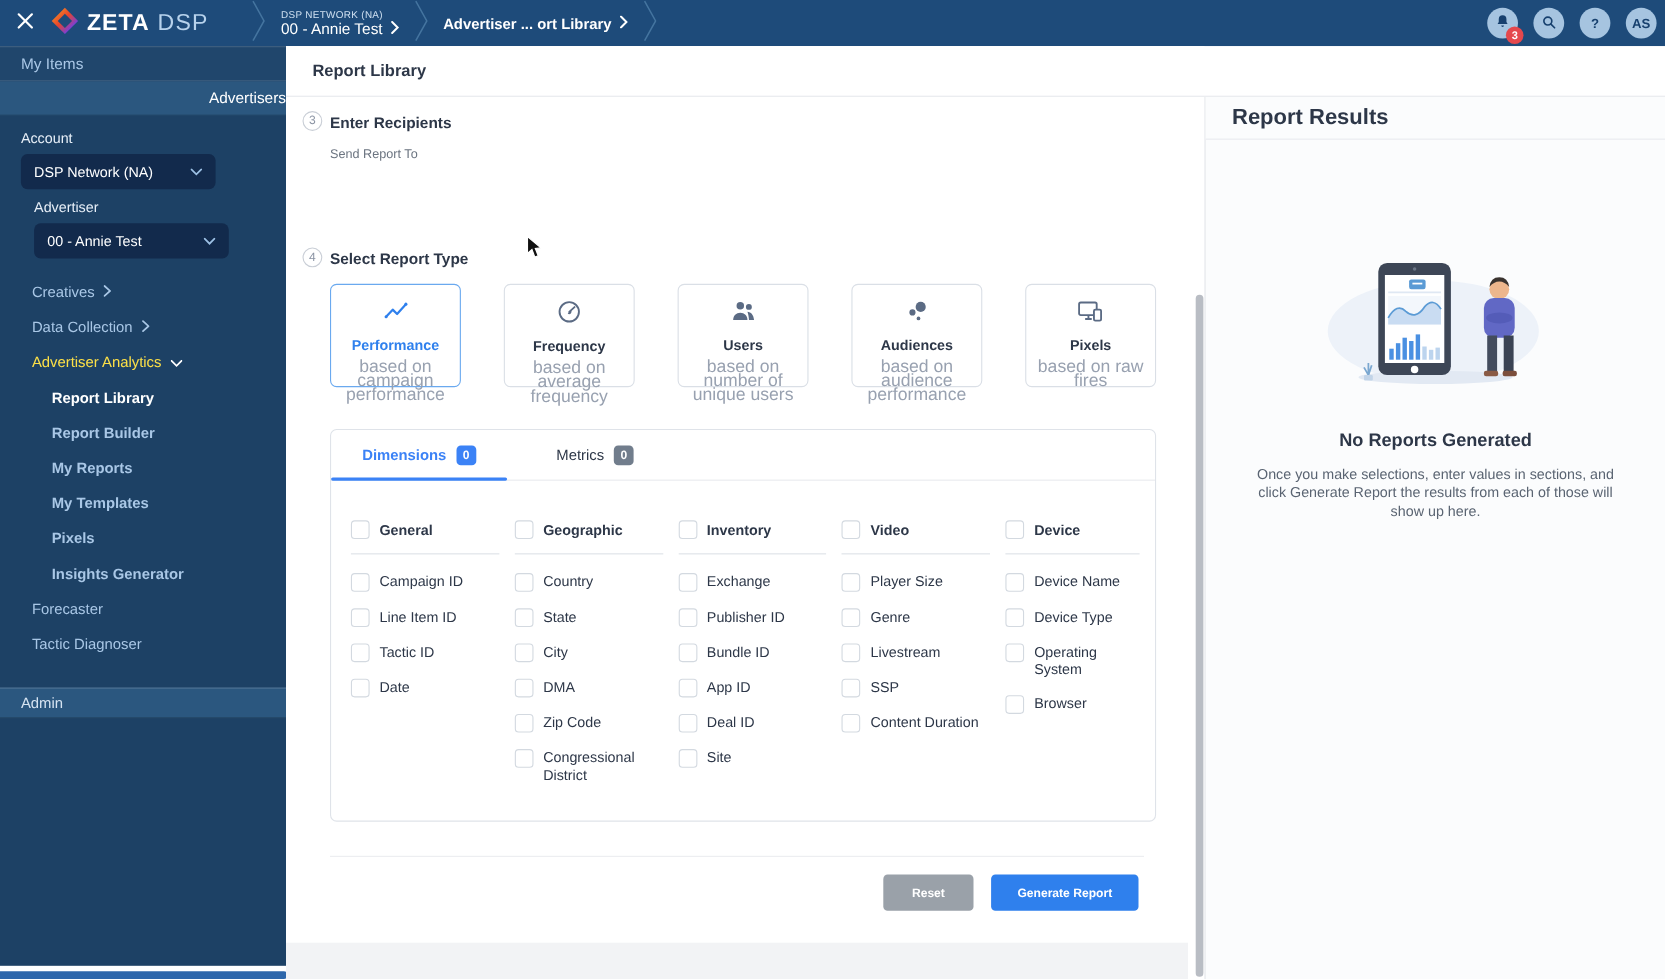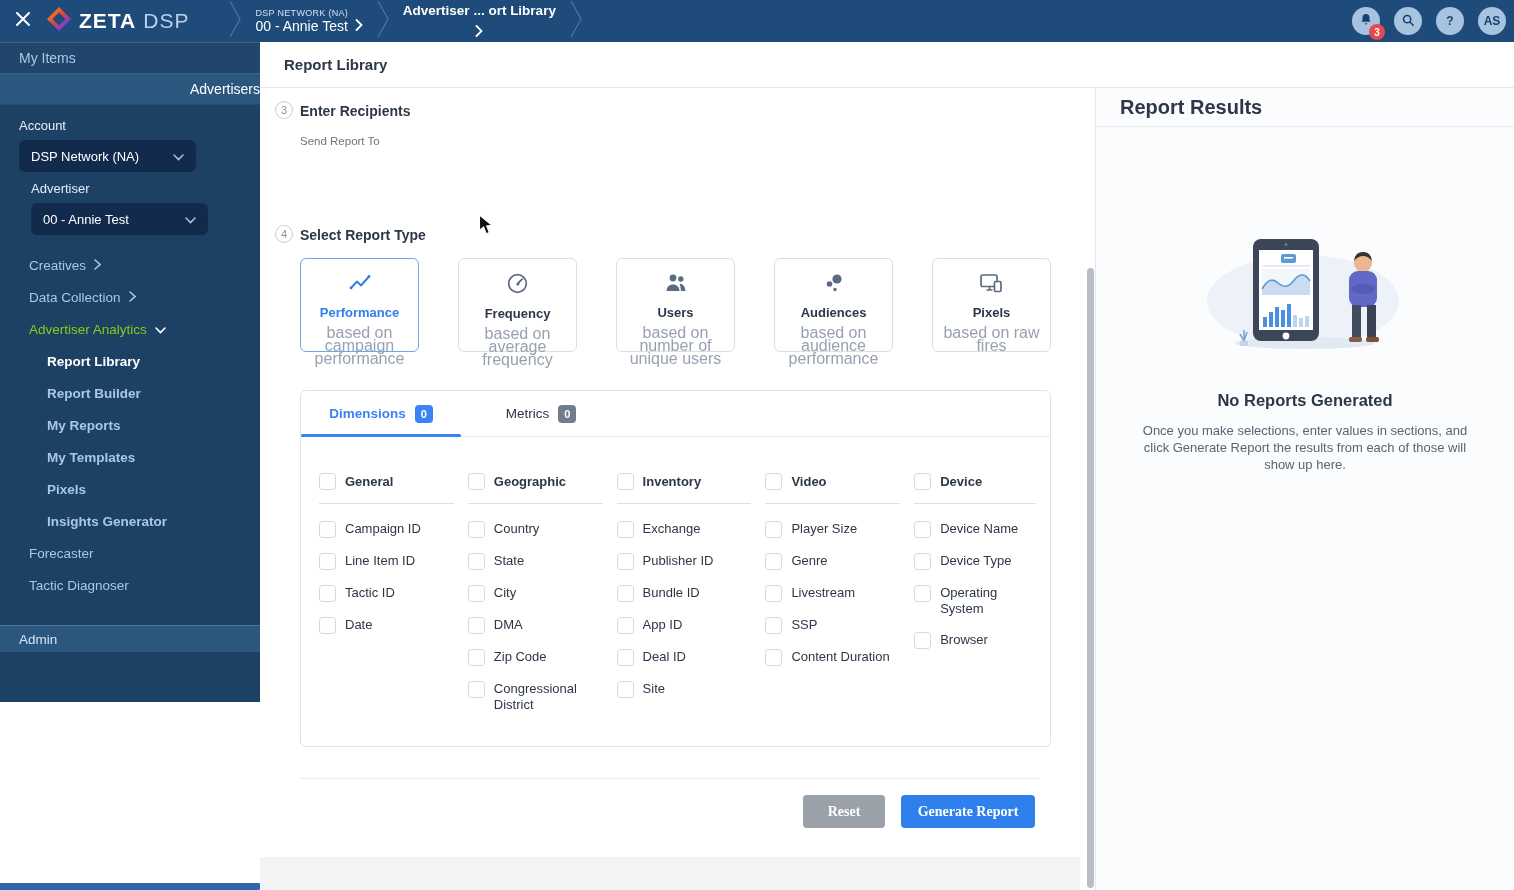--- a/index.html
+++ b/index.html
@@ -11,38 +11,38 @@
   .topbar { position:absolute; left:0; top:0; width:1514px; height:42px; background:#1e4b7a; display:flex; align-items:center; }
   .close-btn { width:46px; height:42px; display:flex; align-items:center; justify-content:center; cursor:pointer; }
   .brand { display:flex; align-items:center; gap:7px; margin-right:26px; cursor:pointer; }
   .brand-zeta { color:#fff; font-weight:bold; font-size:21px; letter-spacing:1px; }
   .brand-dsp { color:#b7d2ec; font-size:21px; letter-spacing:1px; }
   .crumbs { display:flex; align-items:center; height:42px; }
   .crumb-sep { margin:0 14px; }
   .crumb1 { display:flex; flex-direction:column; justify-content:center; cursor:pointer; }
   .crumb1-small { color:#cfe0f1; font-size:9px; letter-spacing:.3px; }
   .crumb1-main { color:#fff; font-size:14px; display:flex; align-items:center; gap:7px; }
-  .crumb2 { color:#fff; font-size:13.5px; font-weight:bold; display:flex; align-items:center; gap:7px; cursor:pointer;flex-direction:column; }
+  .crumb2 { color:#fff; font-size:13.5px; font-weight:bold; display:flex; align-items:center; gap:7px; cursor:pointer; }
   .top-actions { position:absolute; right:8px; top:7px; display:flex; gap:14px; }
   .tb-circle { position:relative; width:28px; height:28px; border-radius:50%; background:#a6c4e0; display:flex; align-items:center; justify-content:center; cursor:pointer; color:#17406e; font-weight:bold; font-size:12px; }
   .tb-badge { position:absolute; right:-5px; bottom:-5px; width:16px; height:16px; border-radius:50%; background:#e5484d; color:#fff; font-size:10px; font-weight:bold; display:flex; align-items:center; justify-content:center; }
 
   
-  .sidebar { position:absolute; left:0; top:42px; width:260px; height:660px; background:#1d4165; }
+  .sidebar { position:absolute; left:0; top:42px; width:260px; height:836px; background:#1d4165; }
   .side-row { height:32px; display:flex; align-items:center; padding-left:19px; font-size:14px; cursor:pointer; }
   .row-myitems { color:#a9c7e6; border-top:1px solid rgba(255,255,255,.14); border-bottom:1px solid rgba(255,255,255,.14); background:#20466c; }
   .row-advertisers { color:#fff; background:#2b577f; height:31px; border-bottom:1px solid rgba(0,0,0,.15);justify-content:flex-end; }
   .acct-block { position:absolute; left:0; top:76px; width:260px; }
   .acct-label { color:#e7eff8; font-size:13px; padding-left:19px; margin-bottom:7px; }
   .dd { margin-left:19px; width:177px; height:32px; background:#122a4c; border-radius:6px; display:flex; align-items:center; justify-content:space-between; padding:0 12px; cursor:pointer; }
   .dd-text { color:#fff; font-size:13px; }
   .adv-block { position:absolute; left:12px; top:139px; width:248px; }
   .side-nav { position:absolute; left:0; top:207px; width:260px; }
   .nav-link { height:32px; display:flex; align-items:center; gap:8px; padding-left:29px; color:#a9c7e6; font-size:13.5px; cursor:pointer; }
-  .nav-link.white { color:#84cc16; }
+  .nav-link.white { color:#fde047; }
   .nav-link.sub { padding-left:47px;font-weight:bold; }
   .nav-link.active { color:#fff; font-weight:bold; }
   .row-admin { position:absolute; left:0; top:583px; width:260px; height:28px; display:flex; align-items:center; padding-left:19px; font-size:13.5px; color:#d6e4f2; background:#2b577f; border-top:1px solid rgba(255,255,255,.18); border-bottom:1px solid rgba(0,0,0,.2); cursor:pointer; }
   .hscroll-thumb { position:absolute; left:0; top:841px; width:261px; height:7px; background:#2e67ab; border-radius:0 3px 3px 0; cursor:pointer; }
 
   
   .main { position:absolute; left:260px; top:42px; width:835px; height:848px; background:#fff; }
   .page-header { position:absolute; left:0; top:0; width:1254px; height:46px; background:#fff; border-bottom:1px solid #e7e9ed; z-index:2; }
   .page-title { line-height:46px; padding-left:24px; font-size:15px; font-weight:bold; color:#2d3748; }
   .step-circle { position:absolute; width:18px; height:18px; border-radius:50%; border:1px solid #c9ced6; color:#8a93a3; font-size:11px; display:flex; align-items:center; justify-content:center; background:#fff; }
@@ -67,21 +67,21 @@
   .dim-grid { display:flex; padding:36px 0 0 18px; }
   .dim-col { width:149px; }
   .dim-col.narrow { width:136px; }
   .dim-head { display:flex; align-items:center; gap:9px; font-size:13px; font-weight:bold; color:#2d3748; padding-bottom:13px; border-bottom:1px solid #dde1e7; margin-bottom:17px; margin-right:14px; }
   .dim-item { display:flex; align-items:flex-start; gap:9px; margin-bottom:15px; font-size:13px; color:#2d3748; line-height:16px; }
   .dim-item .lbl { max-width:112px; }
   .dim-col.narrow .lbl { max-width:88px; }
   .cb { appearance:none; -webkit-appearance:none; width:17px; height:17px; border:1px solid #d3d9e0; border-radius:3.5px; background:#fff; flex:none; margin:0; cursor:pointer; }
 
   .footer-divider { position:absolute; left:40px; top:736px; width:740px; height:1px; background:#ebedf0; }
-  .btn { position:absolute; top:753px; height:33px; border:none; border-radius:4px; color:#fff; font-family:Liberation Serif, serif; font-size:14px; font-weight:bold; cursor:pointer; }
+  .btn { position:absolute; top:753px; height:33px; border:none; border-radius:4px; color:#fff; font-family:Liberation Sans, sans-serif; font-size:11px; font-weight:bold; cursor:pointer; }
   .btn-reset { left:543px; width:82px; background:#9aa1a9; }
   .btn-generate { left:641px; width:134px; background:#2f80ed; }
   .main-bottom { position:absolute; left:0; top:815px; width:820px; height:33px; background:#f2f3f5; }
   .vscroll-thumb { position:absolute; left:827px; top:226px; width:7px; height:620px; background:#b9bdc4; border-radius:4px; cursor:pointer; }
 
   
   .results { position:absolute; left:1095px; top:88px; width:419px; height:802px; background:#fbfcfd; border-left:1px solid #e3e6ea; }
   .results-header { height:39px; border-bottom:1px solid #e8eaee; display:flex; align-items:center; padding-left:24px; font-size:20px; font-weight:bold; color:#2d3748; background:#fbfcfd; }
   .illus-wrap { margin-top:110px; display:flex; justify-content:center; }
   .empty-title { margin-top:36px; text-align:center; font-size:16.5px; font-weight:bold; color:#2d3748; }

